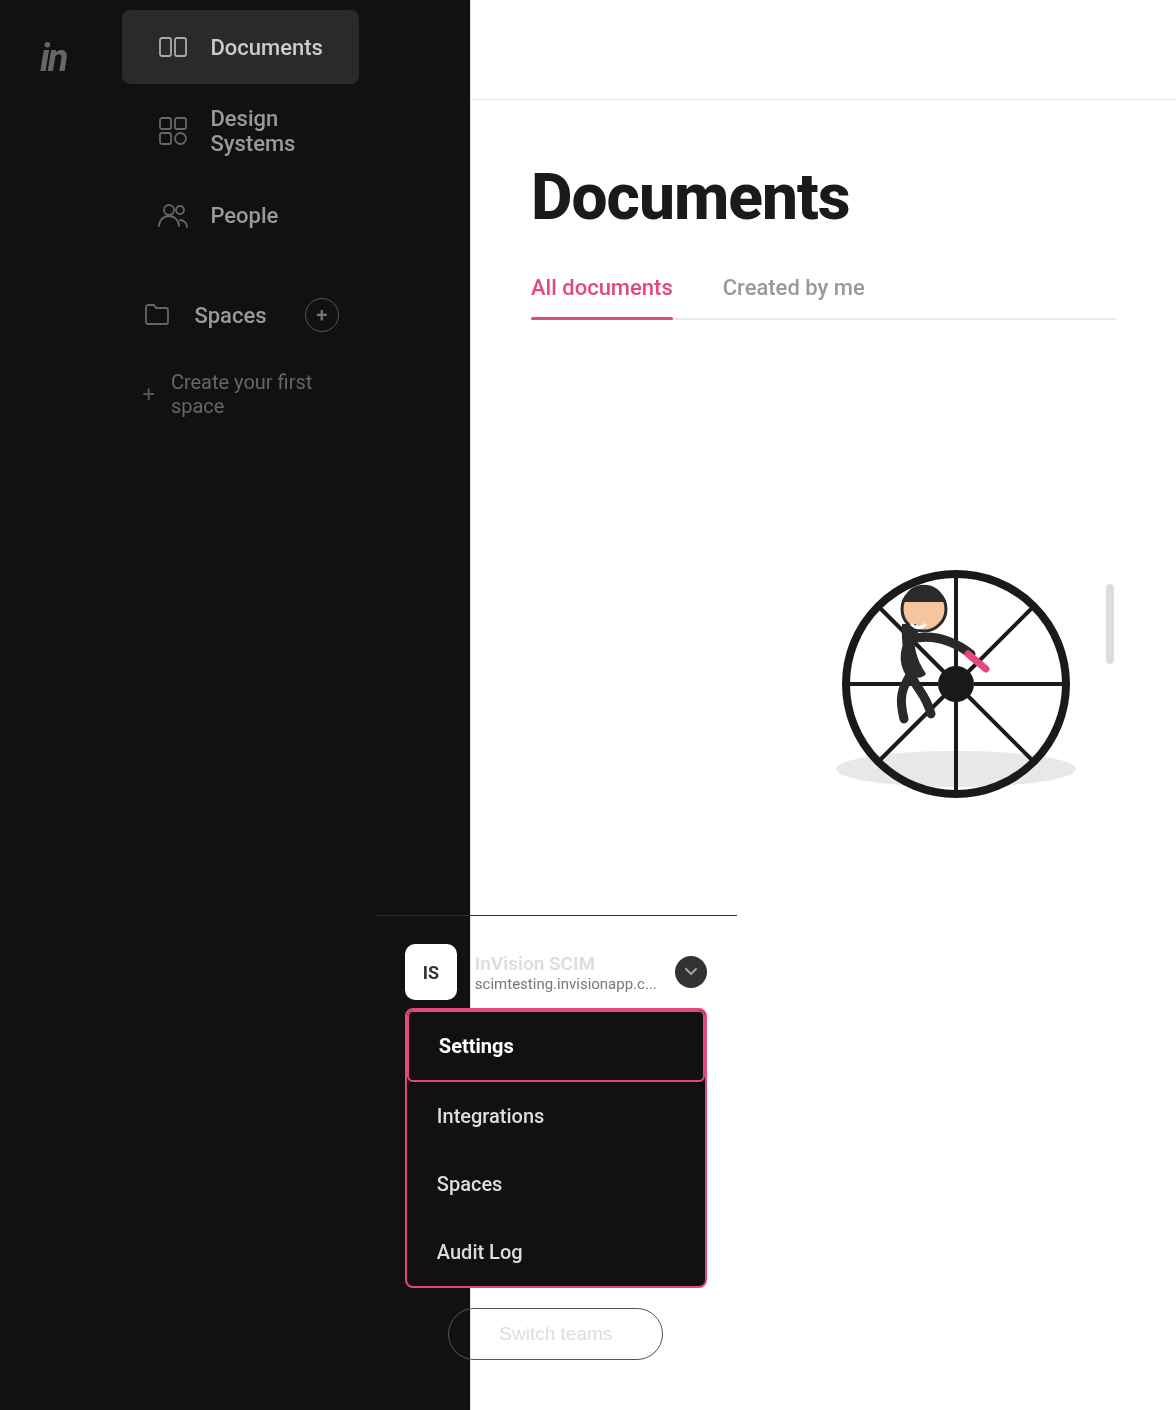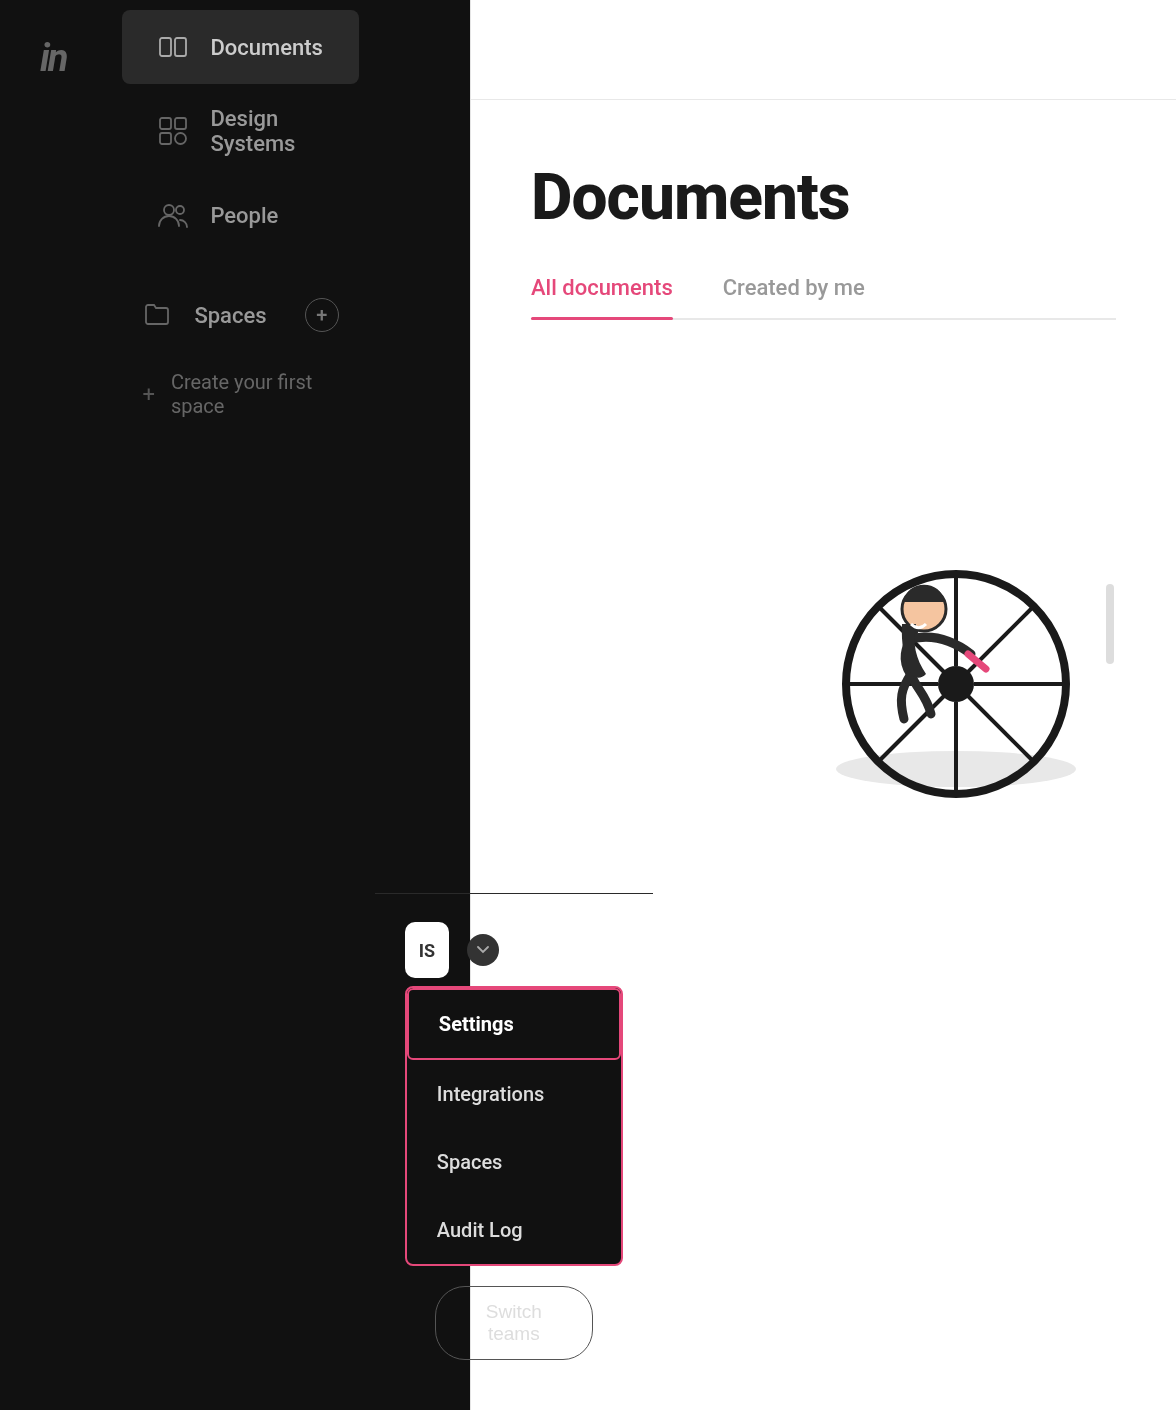--- a/index.html
+++ b/index.html
@@ -127,21 +127,21 @@
 
     .team-info {
       display: flex;
       align-items: center;
       gap: 18px;
       cursor: pointer;
       padding: 8px 0;
     }
 
     .team-avatar {
-      width: 44px;
+      width: 52px;
       height: 56px;
       background: #fff;
       border-radius: 10px;
       display: flex;
       align-items: center;
       justify-content: center;
       font-size: 18px;
       font-weight: 700;
       color: #333;
       flex-shrink: 0;
@@ -418,20 +418,24 @@
         <span>Create your first space</span>
       </div>
     </div>
   </div>
 
   <div class="team-section">
     <div class="team-info">
       <div class="team-avatar">
         <span>IS</span>
       </div>
+      <div class="team-details">
+        <div class="team-name">InVision SCIM</div>
+        <div class="team-url">scimtesting.invisionapp.c...</div>
+      </div>
       <div class="team-chevron">
         <svg width="12" height="8" viewBox="0 0 12 8" fill="none">
           <path d="M1 1l5 5 5-5" stroke="#aaa" stroke-width="1.8" stroke-linecap="round"></path>
         </svg>
       </div>
     </div>
 
     <div class="dropdown-menu">
       <div class="dropdown-item settings-item">
         <span>Settings</span>

